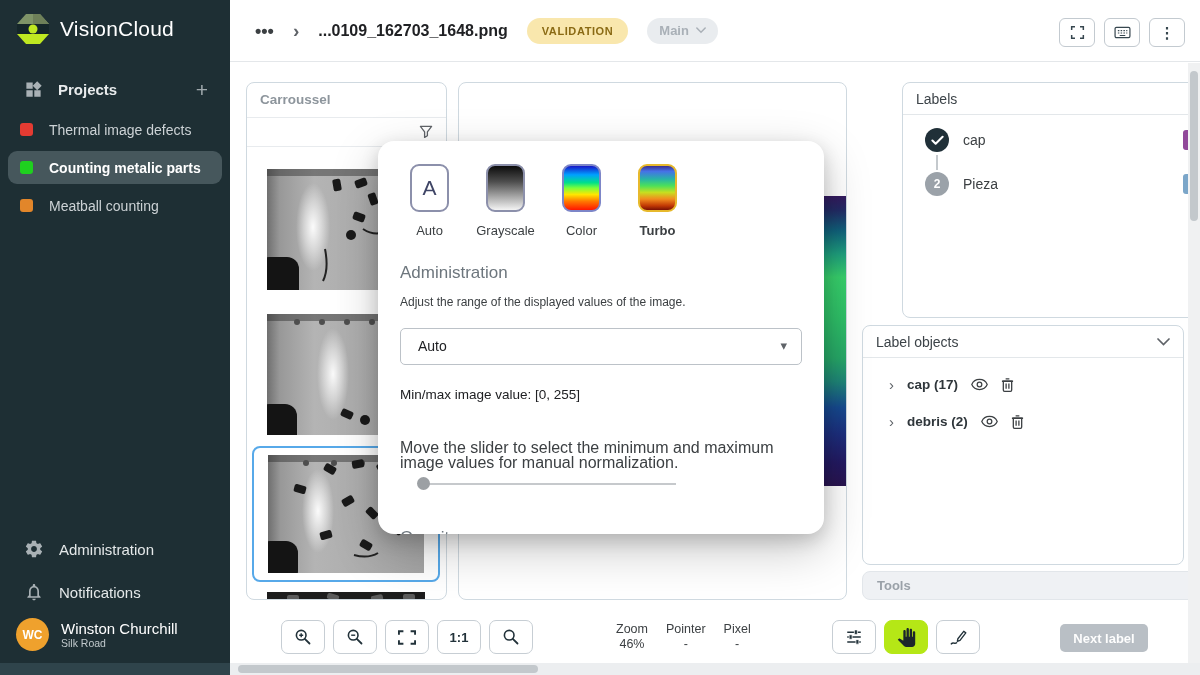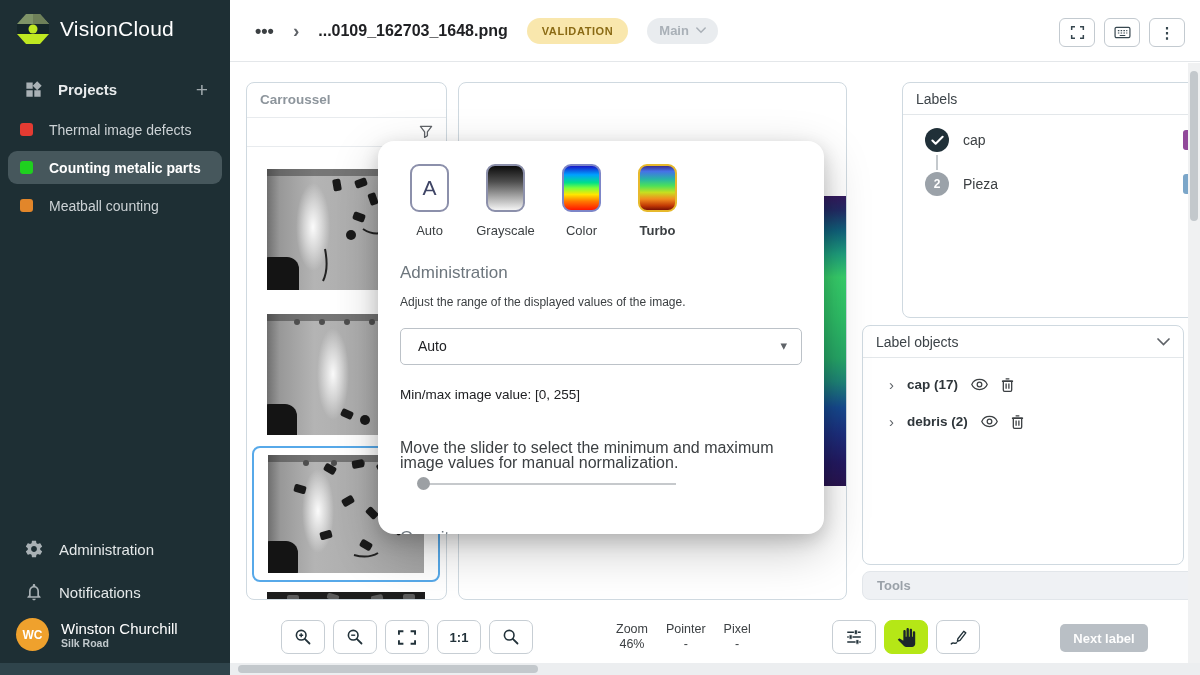--- a/index.html
+++ b/index.html
@@ -18,21 +18,21 @@
   .p-swatch{width:13px;height:13px;border-radius:3px;flex:none;}
   .project-label{font-size:14px;color:#ccd2d5;white-space:nowrap;}
   .project-item.selected .project-label{color:#fff;font-weight:600;}
   .side-row{position:absolute;left:24px;display:flex;align-items:center;gap:15px;color:#e4e8e9;font-size:15px;cursor:pointer;}
   .side-row.admin{top:539px;}
   .side-row.notif{top:582px;}
   .user-row{position:absolute;left:16px;top:618px;display:flex;align-items:center;gap:12px;}
   .avatar{width:33px;height:33px;border-radius:50%;display:flex;align-items:center;justify-content:center;
           color:#fff;font-size:12px;font-weight:700;}
   .user-name{color:#fff;font-size:15px;font-weight:400;line-height:17px;}
-  .user-org{color:#c1c9cc;font-size:10.5px;font-weight:700;}
+  .user-org{color:#c1c9cc;font-size:10.5px;font-weight:400;}
   .hscroll-sidebar{position:absolute;left:0;top:663px;width:230px;height:12px;background:#2f444b;}
   
   .topbar{position:absolute;left:230px;top:0;width:970px;height:62px;background:#fff;border-bottom:1px solid #e4e7ea;box-sizing:border-box;}
   .crumbs{position:absolute;left:25px;top:0;height:61px;display:flex;align-items:center;gap:19px;}
   .ellipsis-btn{font-size:18px;color:#3c4043;font-weight:700;letter-spacing:0;cursor:pointer;line-height:10px;}
   .crumb-chevron{color:#5f6368;font-size:19px;font-weight:600;}
   .filename{font-size:16px;font-weight:700;color:#202124;}
   .badge{background:#f9e7ad;color:#8a6a14;font-size:11px;font-weight:700;letter-spacing:.6px;padding:7px 15px;border-radius:14px;}
   .branch-pill{background:#e9ecef;color:#a9b0b7;font-size:13px;font-weight:600;padding:0 12px;height:26px;border-radius:14px;display:flex;gap:7px;align-items:center;cursor:pointer;}
   .topbar-actions{position:absolute;right:15px;top:18px;display:flex;gap:9px;}

